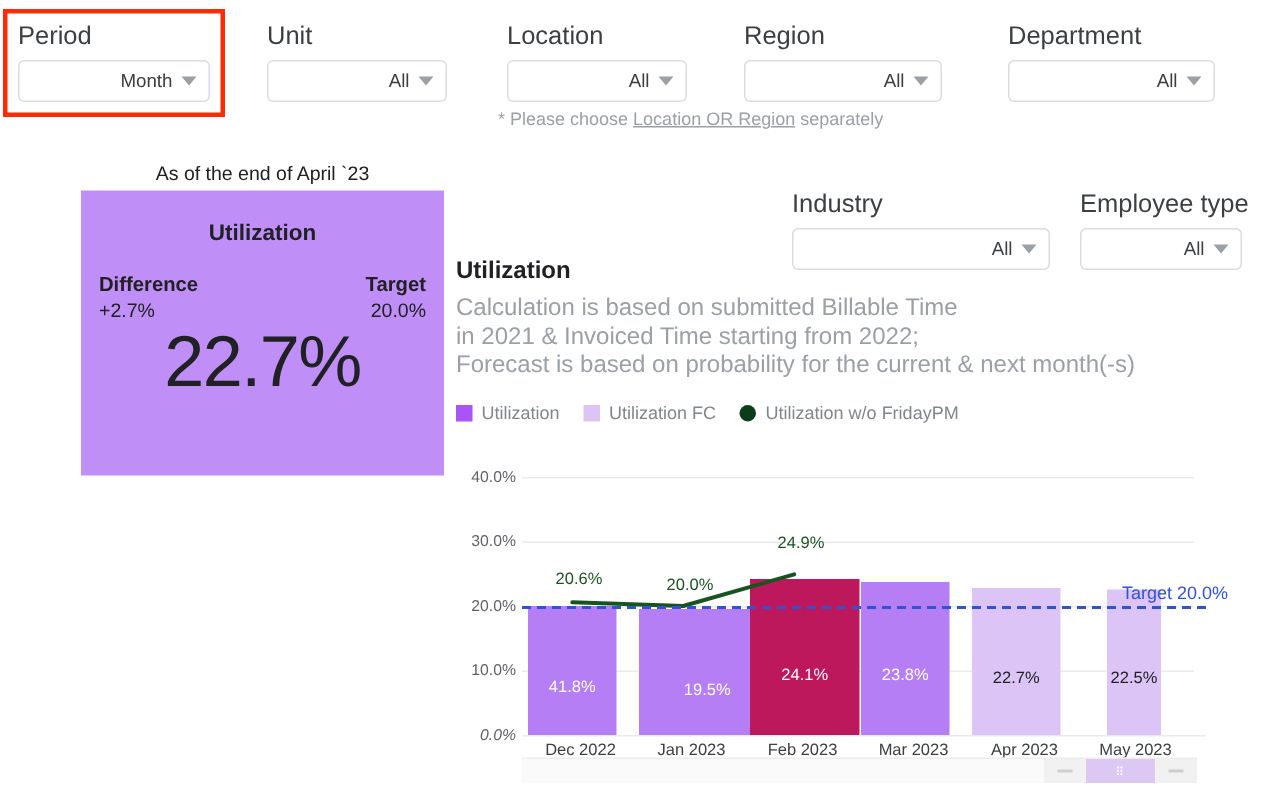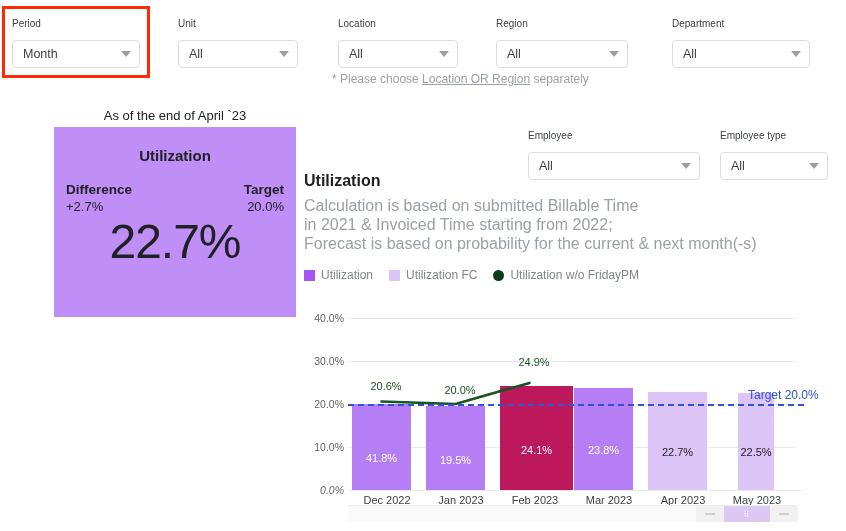--- a/index.html
+++ b/index.html
@@ -6,27 +6,28 @@
   body{
     width:846px;height:531px;background:#ffffff;
     font-family:"Liberation Sans", sans-serif;
     color:#3c4043;overflow:hidden;position:relative;
   }
   .stage{position:absolute;left:0;top:0;width:846px;height:531px;}
 
   
   .filter{position:absolute;}
   .filter .flabel{
-    font-size:10px;color:#3c4043;line-height:16px;margin-bottom:8px;
+    font-size:17px;color:#3c4043;line-height:16px;margin-bottom:8px;
     white-space:nowrap;
   }
   .select{
     height:28px;border:1px solid #dadce0;border-radius:4px;background:#fff;
     display:flex;align-items:center;box-sizing:border-box;
     padding:0 8px 0 10px;
+    text-align:right;
   }
   .select .val{
     font-size:12.5px;color:#3c4043;flex:1;white-space:nowrap;overflow:hidden;
   }
   .caret{
     width:0;height:0;border-left:5px solid transparent;border-right:5px solid transparent;
     border-top:6px solid #9aa0a6;flex:none;margin-left:6px;
   }
   .redbox{
     position:absolute;left:2px;top:6px;width:148px;height:72px;
@@ -165,21 +166,21 @@
       <span class="val">All</span>
       <span class="caret"></span>
     </div>
   </div>
 
   <div class="redbox"></div>
 
   <div class="hint"><span>* Please choose </span><u>Location OR Region</u><span> separately</span></div>
 
   <div class="filter" style="left:528px;top:128px;width:172px;">
-    <div class="flabel">Employee</div>
+    <div class="flabel">Industry</div>
     <div class="select">
       <span class="val">All</span>
       <span class="caret"></span>
     </div>
   </div>
 
   <div class="filter" style="left:720px;top:128px;width:108px;">
     <div class="flabel">Employee type</div>
     <div class="select">
       <span class="val">All</span>
@@ -234,21 +235,21 @@
     <div class="ylab" style="left:0;top:133px;">10.0%</div>
     <div class="grid" style="top:139px;"></div>
     <div class="ylab" style="left:0;top:176px;font-style:italic;">0.0%</div>
     <div class="axisline"></div>
 
     <div class="plot">
 
       <div class="bar" style="left:4px;width:59px;height:86px;background:#b57ef5;">
         <span class="blabel" style="color:#ffffff;">41.8%</span>
       </div>
-      <div class="bar" style="left:78px;width:59px;height:84px;background:#b57ef5;">
+      <div class="bar" style="left:78px;width:59px;height:84px;background:#b57ef5;padding-left:32px;">
         <span class="blabel" style="color:#ffffff;">19.5%</span>
       </div>
       <div class="bar" style="left:152px;width:73px;height:104px;background:#be185d;">
         <span class="blabel" style="color:#ffffff;top:58px;">24.1%</span>
       </div>
       <div class="bar" style="left:226px;width:59px;height:102px;background:#b57ef5;">
         <span class="blabel" style="color:#ffffff;top:56px;">23.8%</span>
       </div>
       <div class="bar" style="left:300px;width:59px;height:98px;background:#ddc4f7;">
         <span class="blabel" style="color:#202124;top:54px;">22.7%</span>

